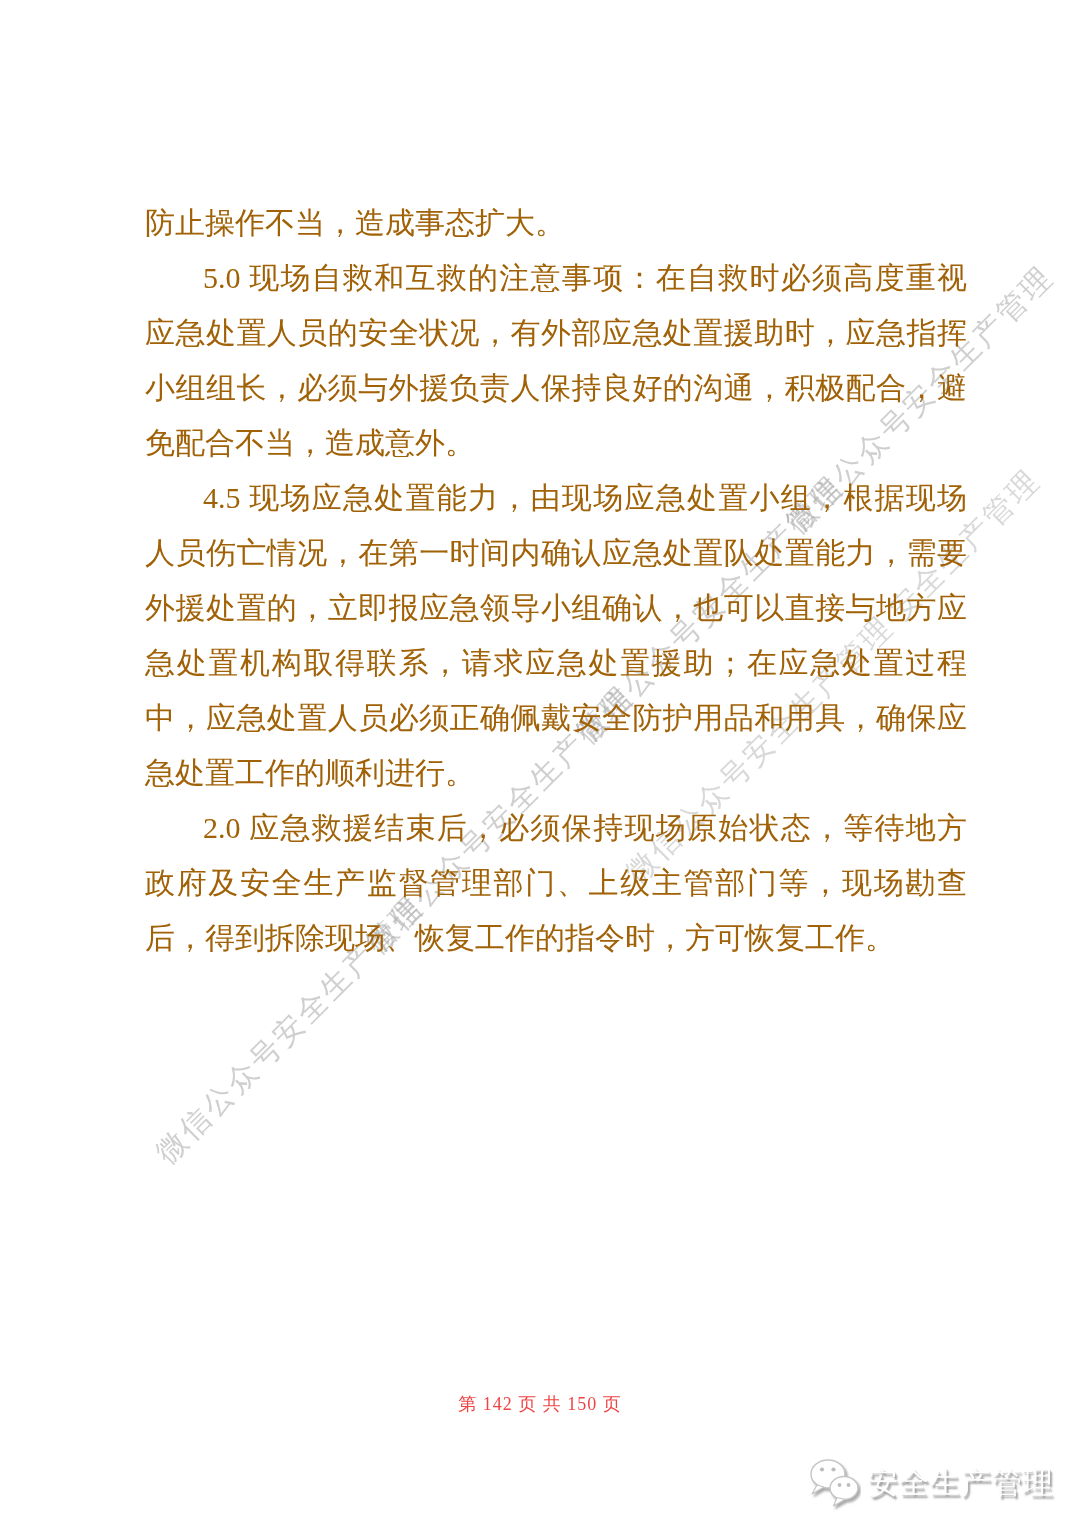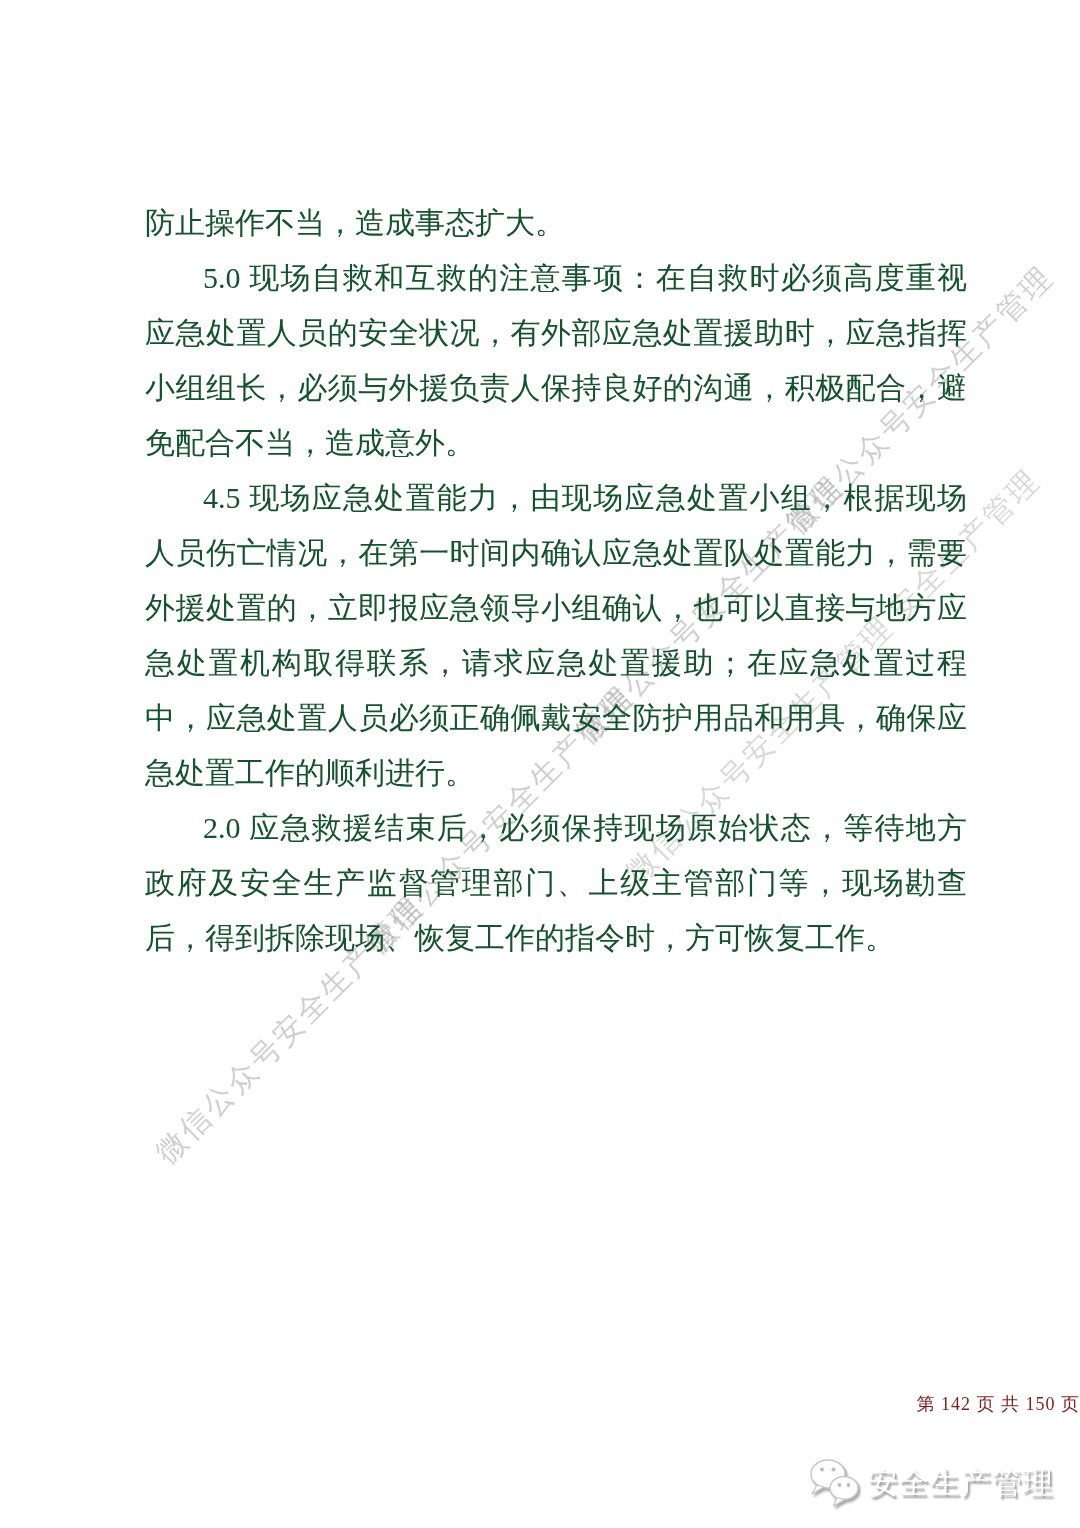--- a/index.html
+++ b/index.html
@@ -36,38 +36,38 @@
 
   
   .content {
     position: absolute;
     left: 145px;
     top: 195px;
     width: 822px;
     z-index: 2;
     font-size: 30px;
     line-height: 55px;
-    color: #14532d;
+    color: #a16207;
     text-align: justify;
     text-justify: inter-ideograph;
   }
   .content p { margin: 0; }
   .content p.indented { text-indent: 58px; }
 
   
   .footer {
     position: absolute;
     top: 1392px;
     left: 0;
     width: 100%;
     z-index: 2;
-    text-align: right;
+    text-align: center;
     font-size: 18px;
     letter-spacing: 1px;
-    color: #7f1d1d;
+    color: #ef4444;
   }
 
   
   .brand {
     position: absolute;
     top: 1455px;
     right: 26px;
     z-index: 3;
     display: flex;
     align-items: center;

